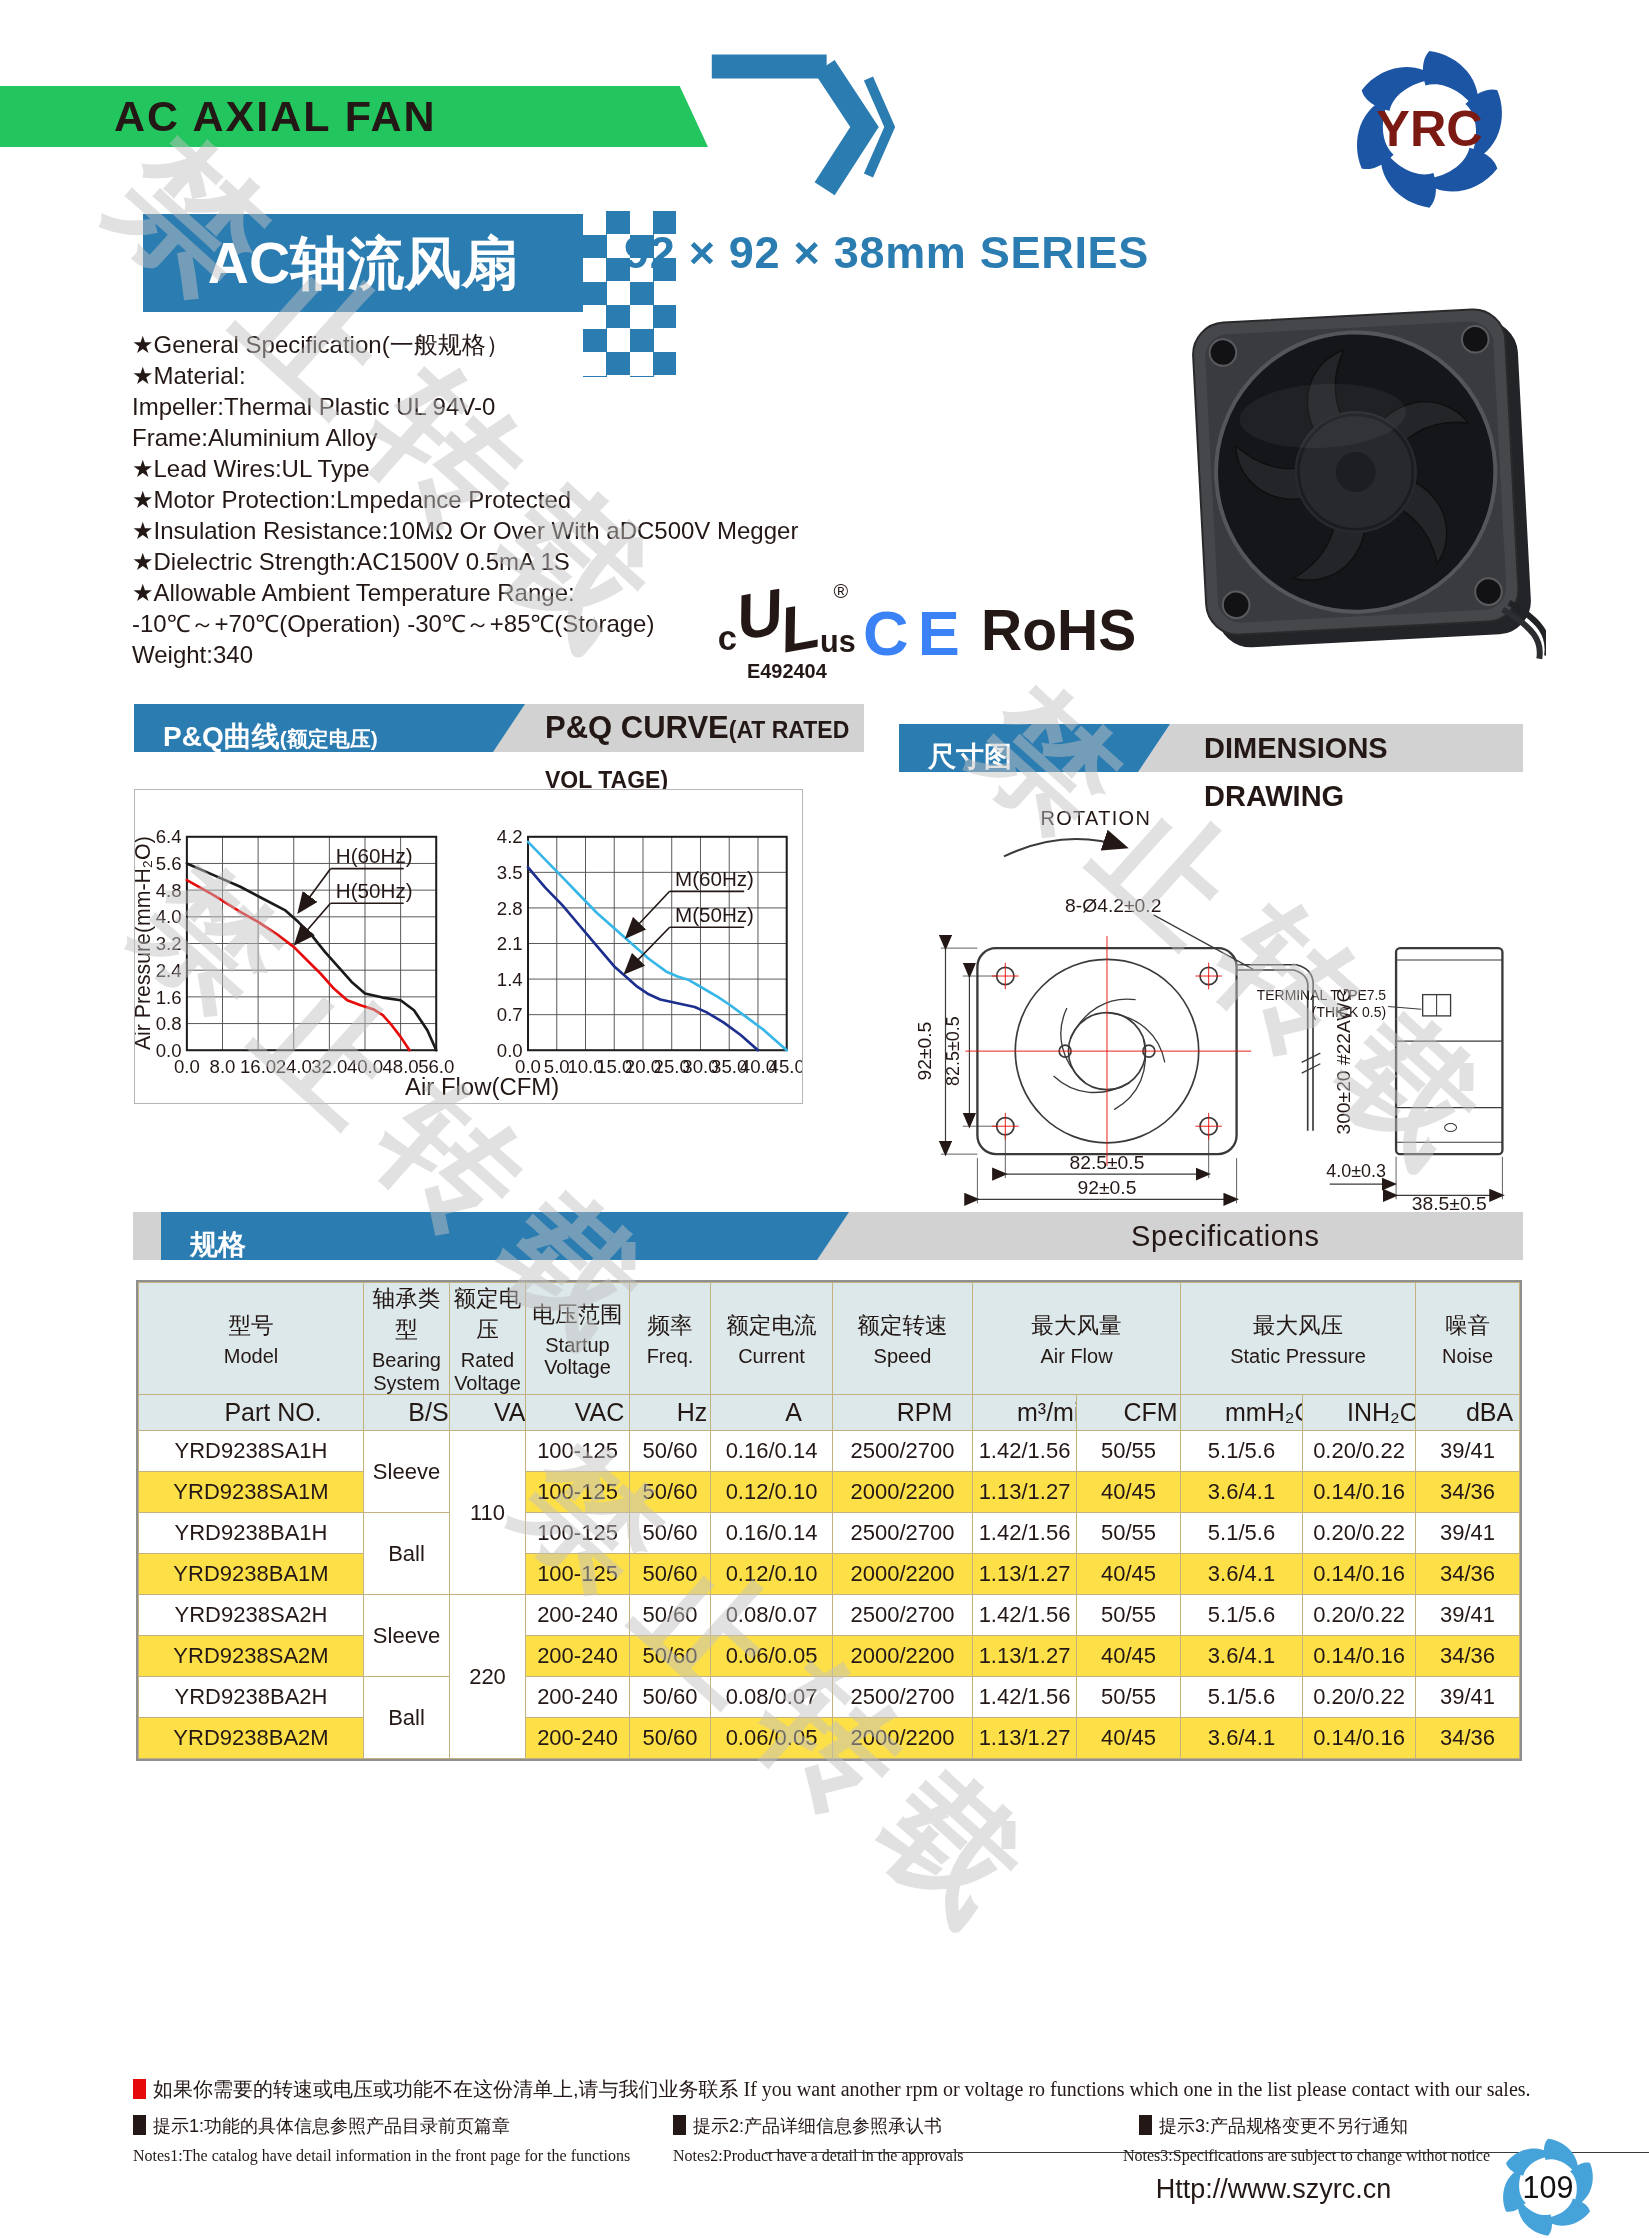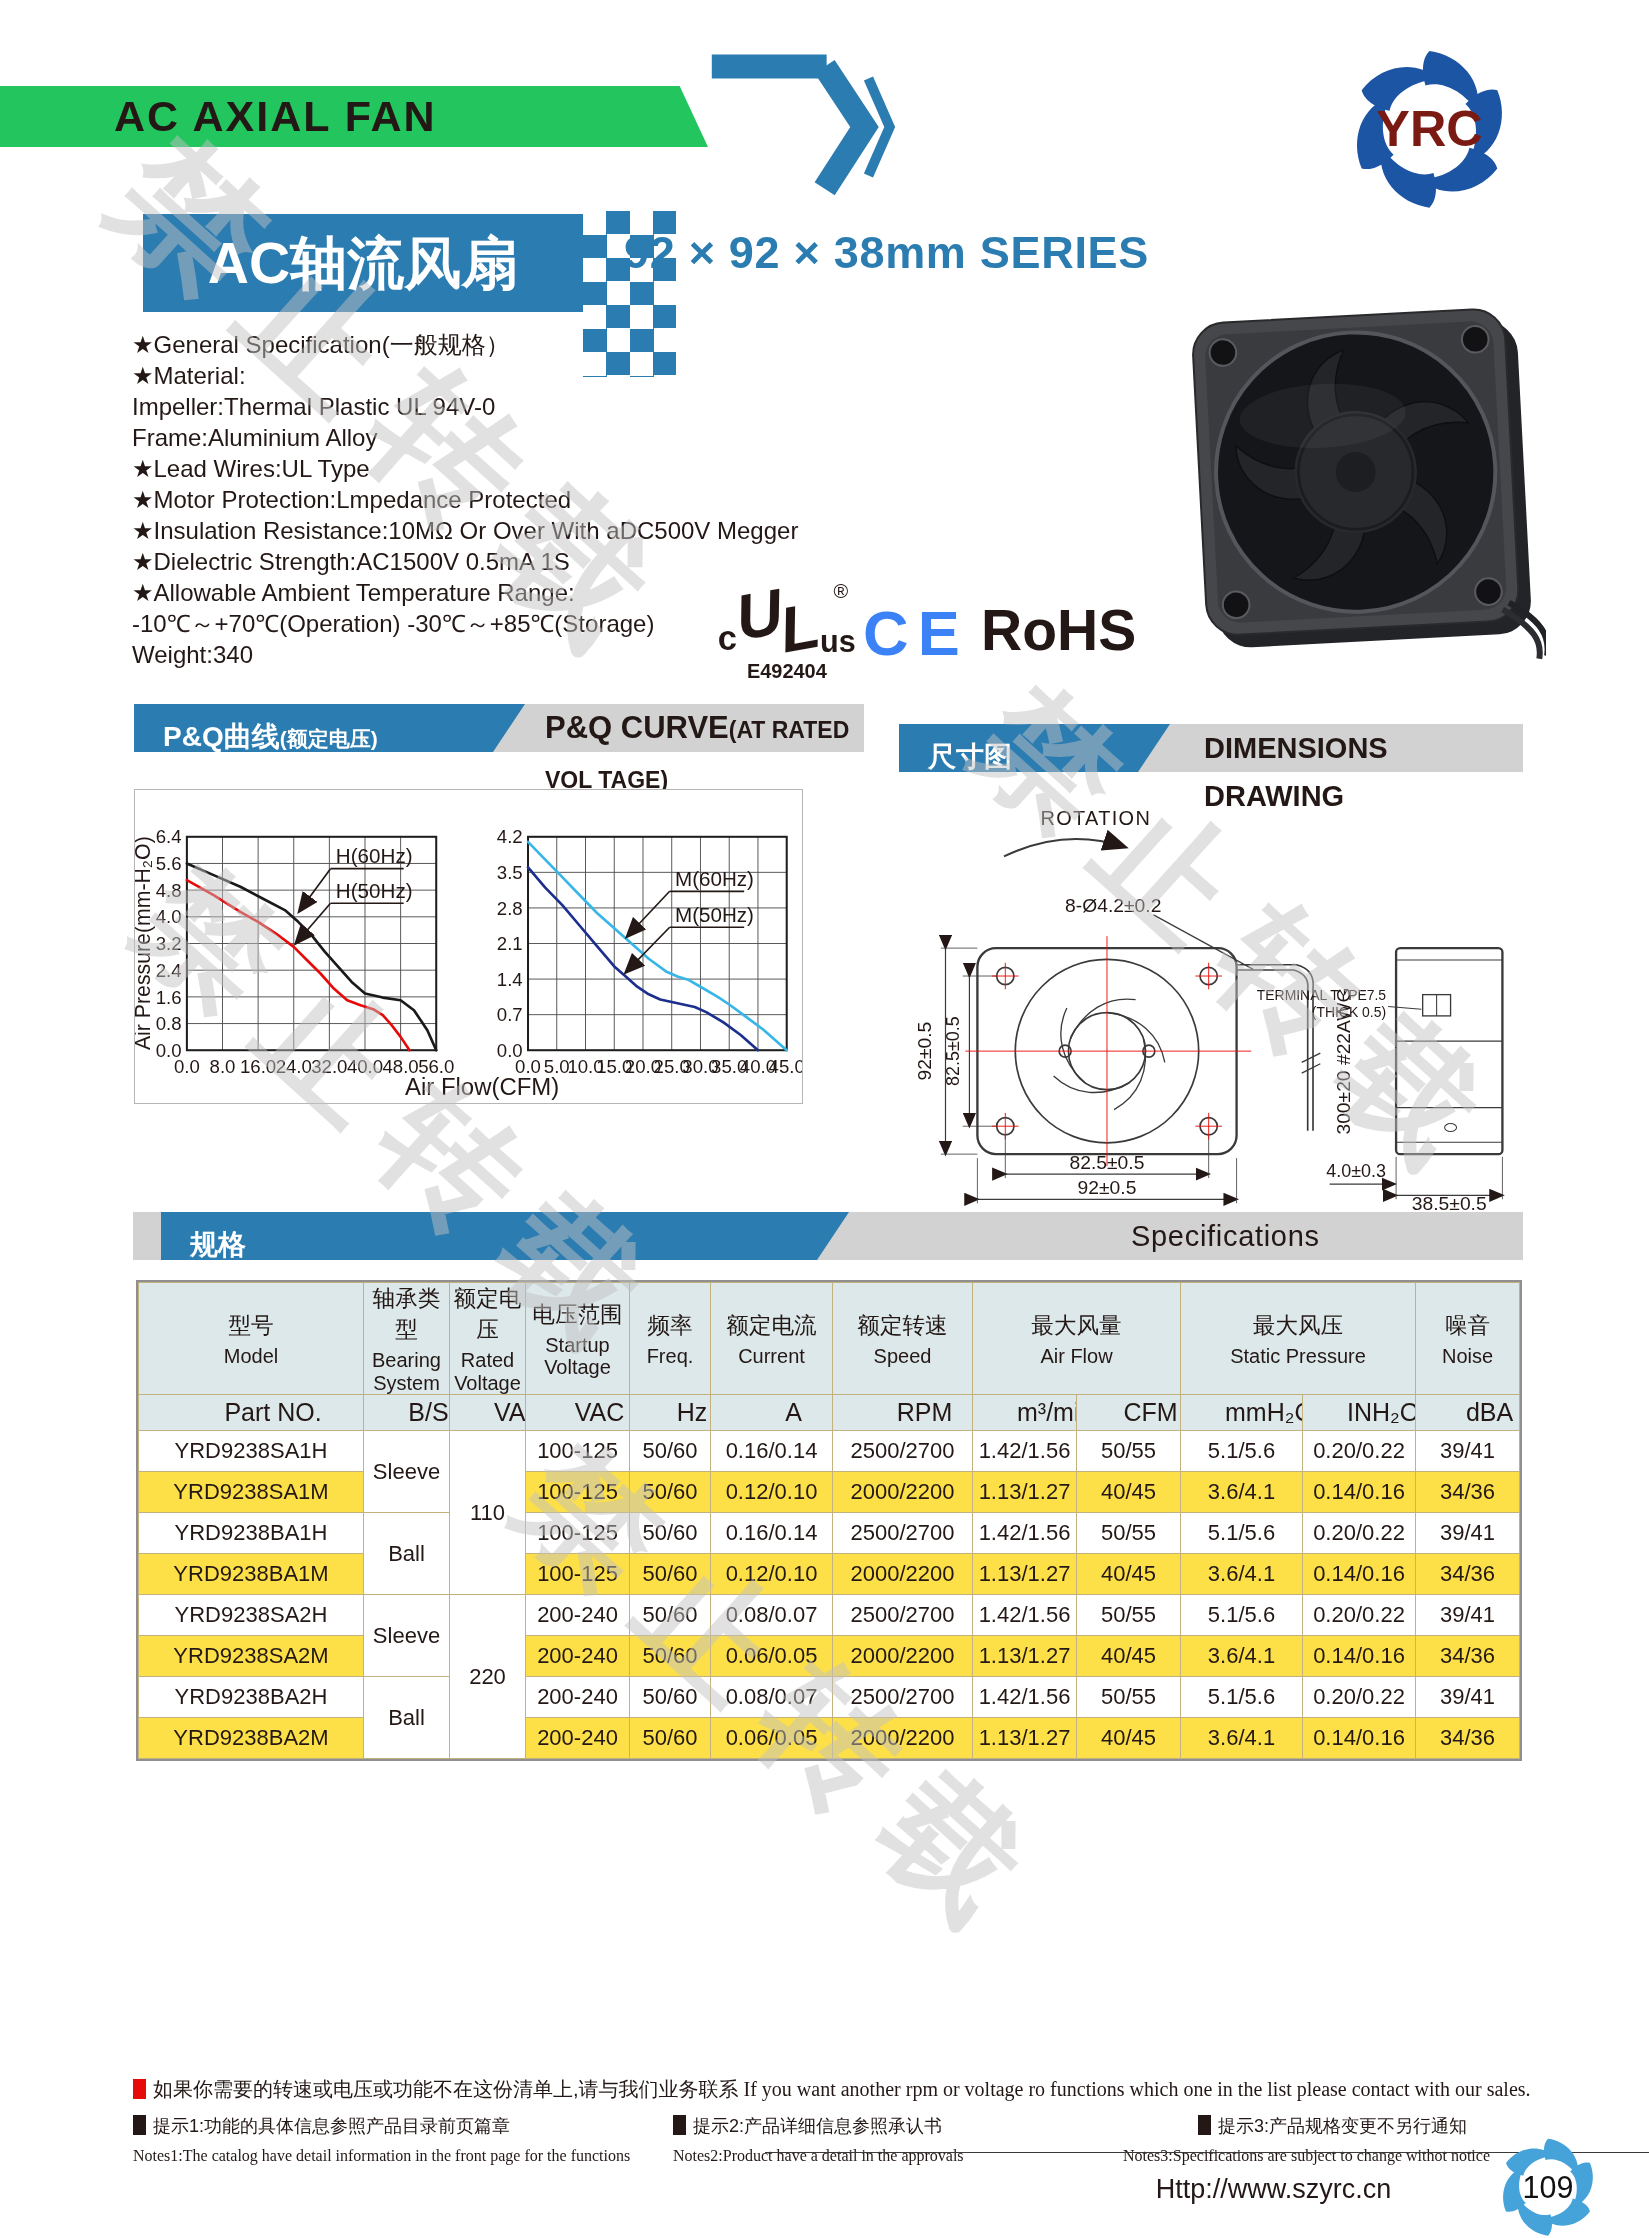--- a/index.html
+++ b/index.html
@@ -546,21 +546,21 @@
   <span class="sq red"></span><span>如果你需要的转速或电压或功能不在这份清单上,请与我们业务联系</span><span class="en"> If you want another rpm or voltage ro functions which one in the list please contact with our sales.</span>
 </div>
 <div class="abs note-zh" style="left:133px;top:2114px;">
   <span class="sq"></span><span>提示1:功能的具体信息参照产品目录前页篇章</span>
 </div>
 <div class="abs note-en" style="left:133px;top:2147px;">Notes1:The catalog have detail information in the front page for the functions</div>
 <div class="abs note-zh" style="left:673px;top:2114px;">
   <span class="sq"></span><span>提示2:产品详细信息参照承认书</span>
 </div>
 <div class="abs note-en" style="left:673px;top:2147px;">Notes2:Product have a detail in the approvals</div>
-<div class="abs note-zh" style="left:1182px;top:2114px;padding-left:16px;">
+<div class="abs note-zh" style="left:1123px;top:2114px;padding-left:16px;">
   <span class="sq"></span><span>提示3:产品规格变更不另行通知</span>
 </div>
 <div class="abs note-en" style="left:1123px;top:2147px;">Notes3:Specifications are subject to change withot notice</div>
 
 <div class="abs footer-rule"></div>
 <div class="abs footer-url">Http://www.szyrc.cn</div>
 <svg class="abs logo-bottom" width="106" height="103" viewBox="0 0 160 155">
   <g transform="translate(80,77) scale(0.62)" fill="#46a3da">
     <use href="#leaf"></use>
     <use href="#leaf" transform="rotate(60)"></use>

